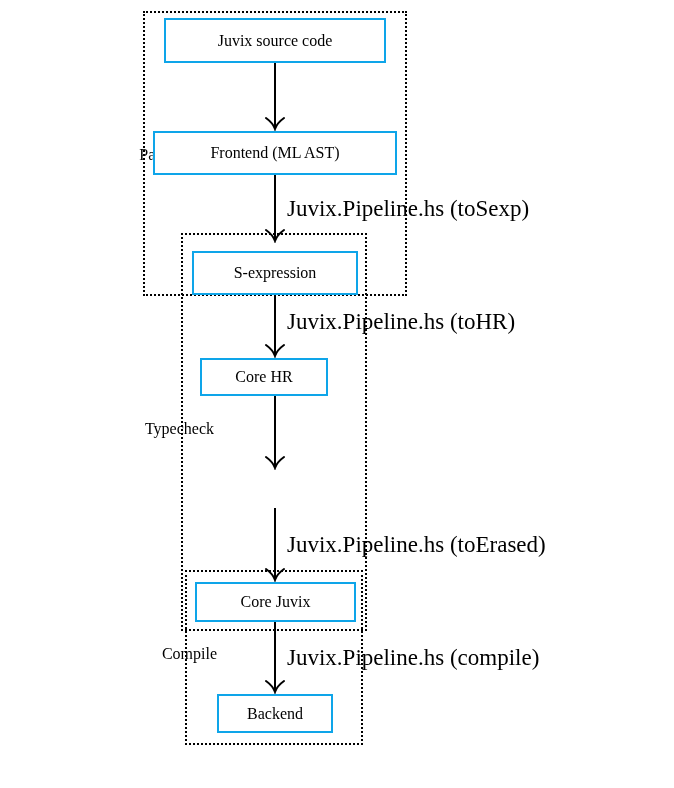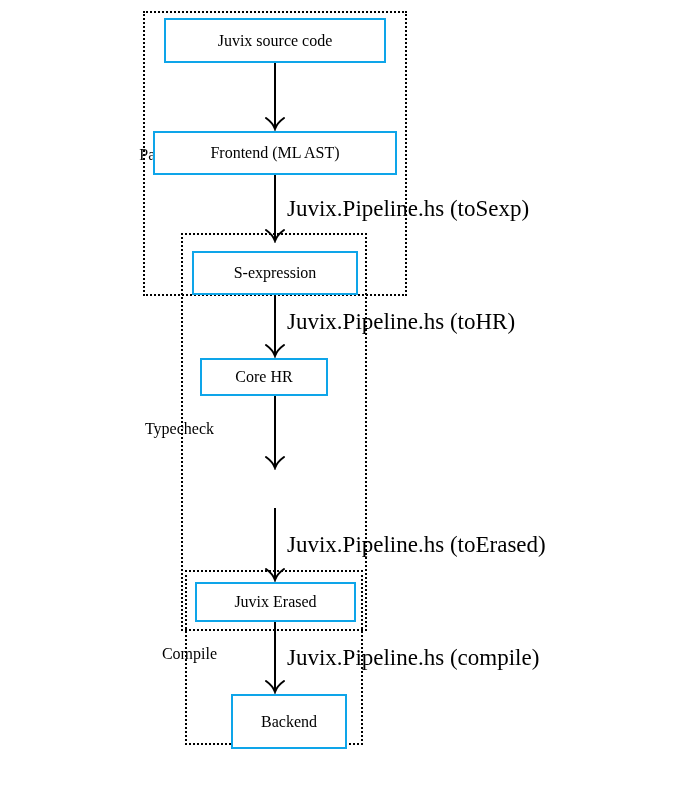--- a/index.html
+++ b/index.html
@@ -72,22 +72,22 @@
   <div class="region" style="left:185px; top:570px; width:178px; height:175px;"></div>
 
   <div class="region-label" style="left:0; top:142px; width:130px;">Parse</div>
   <div class="region-label" style="left:0; top:416px; width:170px;">Typecheck</div>
   <div class="region-label" style="left:0; top:641px; width:173px;">Compile</div>
 
   <div class="node" style="left:164px; top:18px; width:222px; height:45px;">Juvix source code</div>
   <div class="node" style="left:153px; top:131px; width:244px; height:44px;">Frontend (ML AST)</div>
   <div class="node" style="left:192px; top:243px; width:166px; height:44px;margin-top:8px;">S-expression</div>
   <div class="node" style="left:200px; top:358px; width:128px; height:38px;">Core HR</div>
-  <div class="node" style="left:195px; top:582px; width:161px; height:40px;">Juvix Erased</div>
-  <div class="node" style="left:231px; top:694px; width:116px; height:55px;">Backend</div>
+  <div class="node" style="left:195px; top:582px; width:161px; height:40px;">Core Juvix</div>
+  <div class="node" style="left:217px; top:694px; width:116px; height:39px;">Backend</div>
 
   <div class="arrow" style="left:259px; top:63px;">
     <svg width="32" height="68" viewBox="0 0 32 68">
       <line x1="16" y1="0" x2="16" y2="66" stroke="#000" stroke-width="2"></line>
       <path d="M 7 55 Q 14 60 16 66 Q 18 60 25 55" fill="none" stroke="#000" stroke-width="2" stroke-linecap="round"></path>
     </svg>
   </div>
   <div class="arrow" style="left:259px; top:175px;">
     <svg width="32" height="68" viewBox="0 0 32 68">
       <line x1="16" y1="0" x2="16" y2="66" stroke="#000" stroke-width="2"></line>

